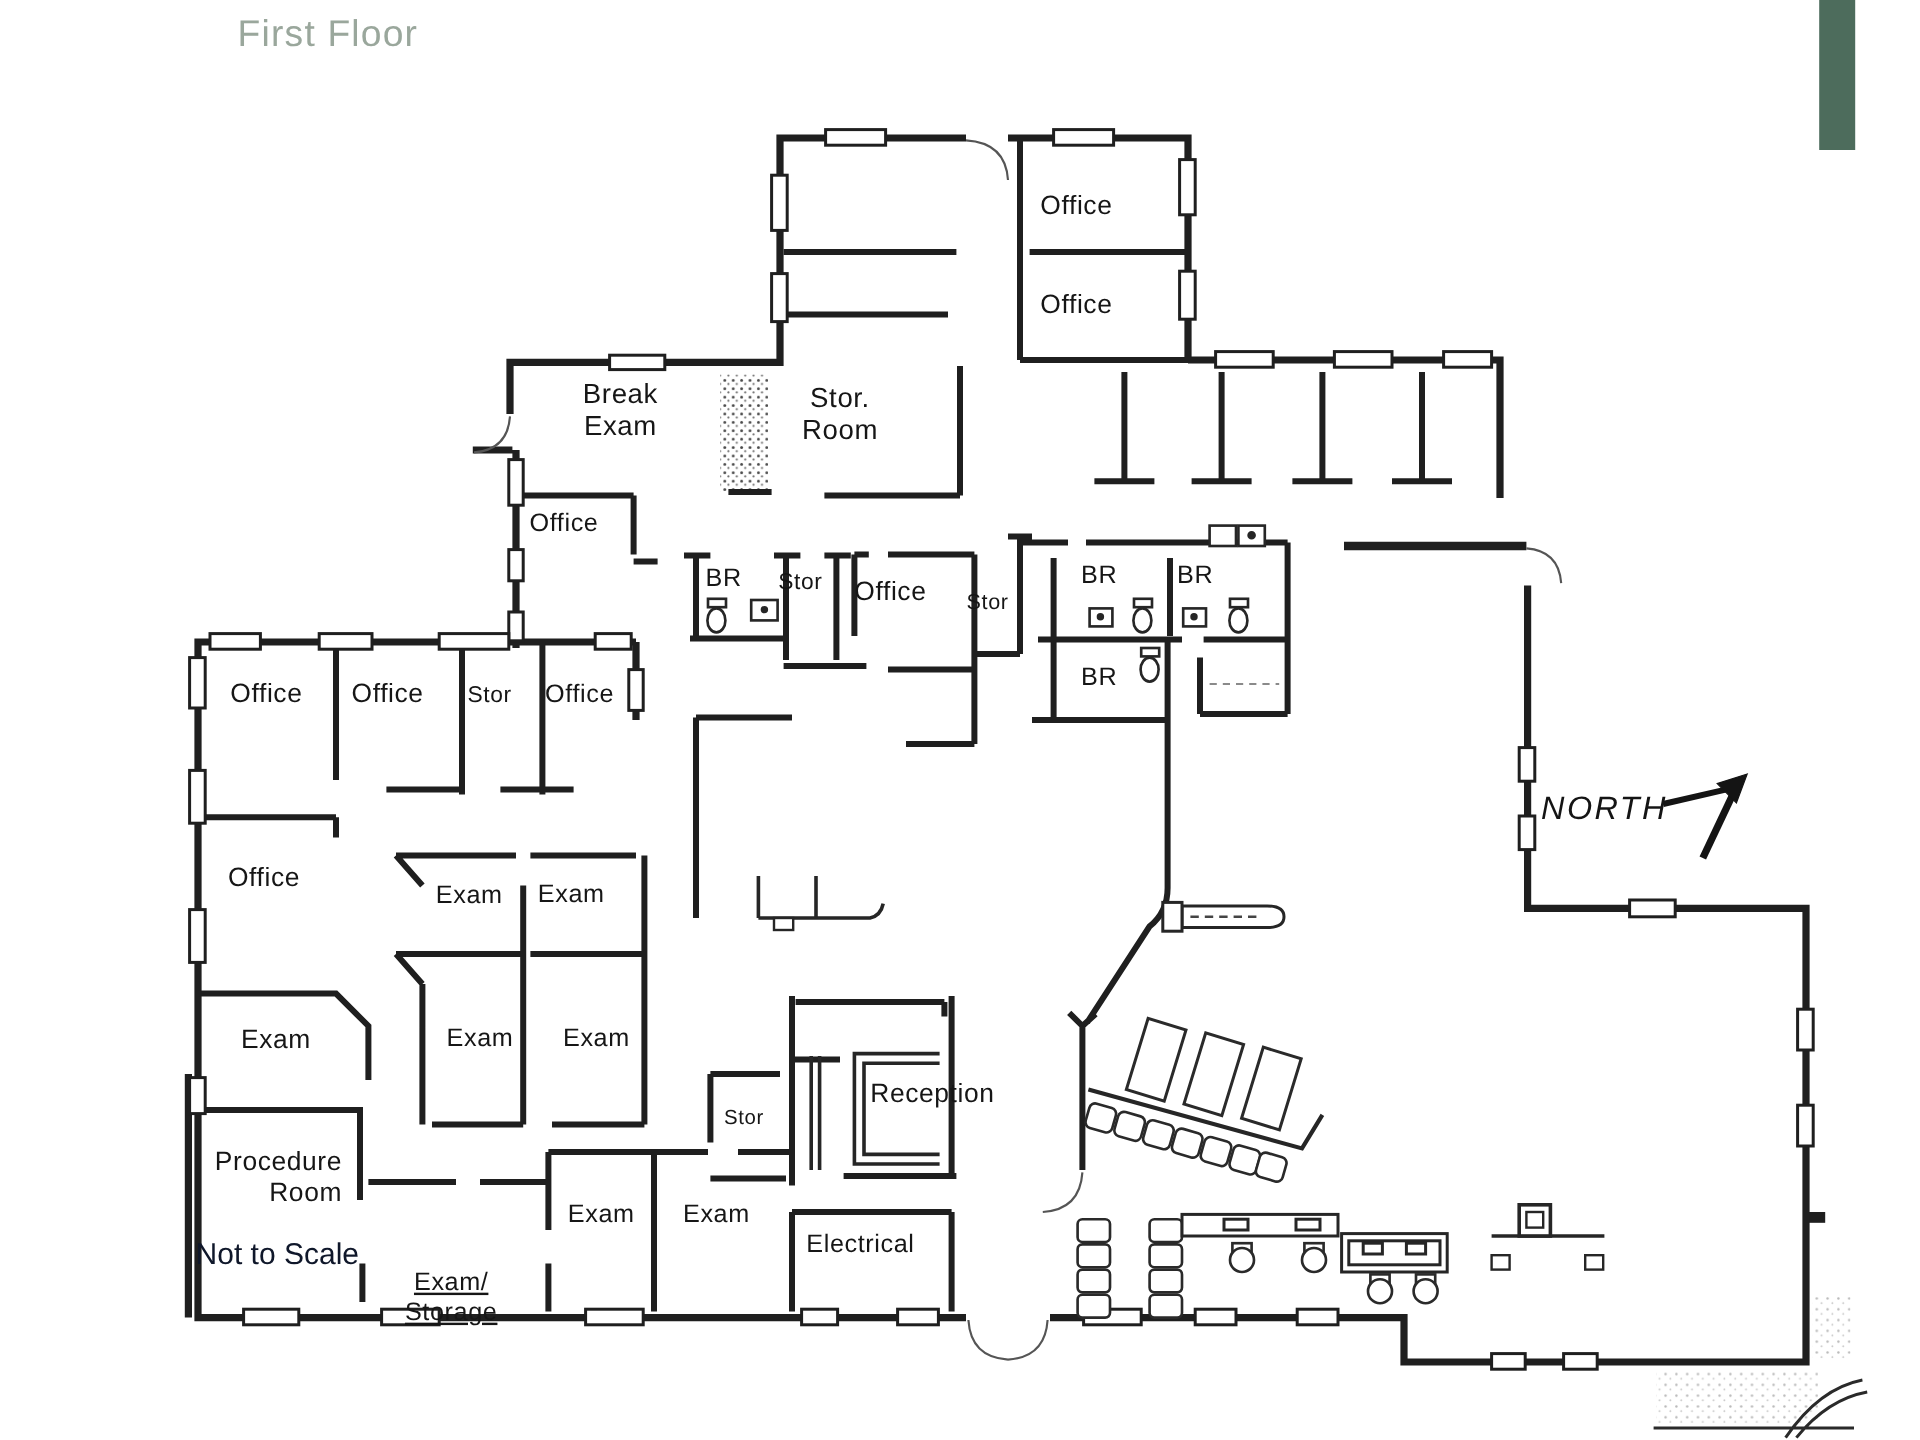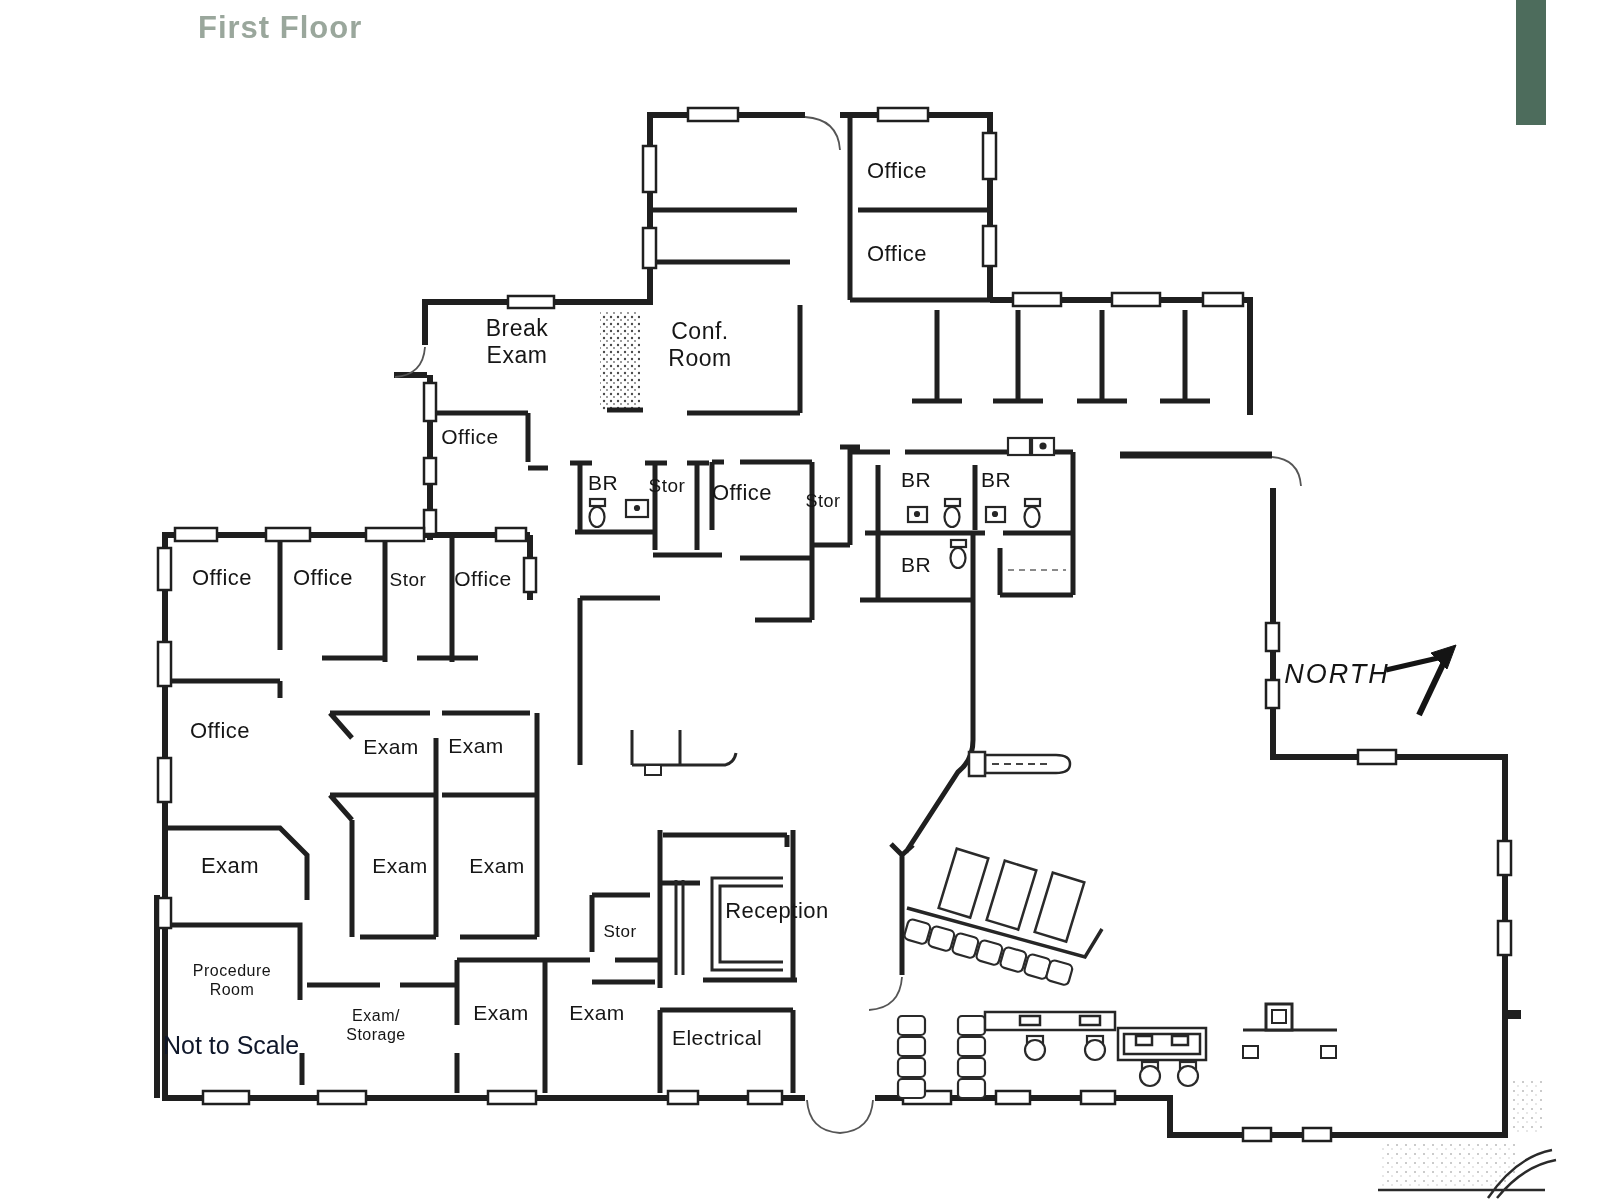--- a/index.html
+++ b/index.html
@@ -1,18 +1,18 @@
 <!DOCTYPE html>
 <html><head>
 <meta charset="utf-8">
 <style>
   html,body{margin:0;padding:0;background:#ffffff;}
   .stage{position:relative;width:1600px;height:1200px;background:#ffffff;overflow:hidden;
          font-family:"Liberation Sans",sans-serif;}
-  .title{position:absolute;left:198px;top:10px;font-size:31px;font-weight:bold;
+  .title{position:absolute;left:198px;top:10px;font-size:31px;font-weight:normal;
          letter-spacing:1px;color:#9aa79c;}
   .accent{position:absolute;left:1516px;top:0;width:30px;height:125px;background:#4d6c5c;}
   .footnote{position:absolute;left:163px;top:1031px;font-size:25px;color:#0f172a;}
   .north{position:absolute;left:1337px;top:674px;transform:translate(-50%,-50%);
          font-size:27px;letter-spacing:2px;color:#141414;font-style:italic;}
   svg.plan{position:absolute;left:0;top:0;width:1600px;height:1200px;}
   .labels{position:absolute;left:0;top:0;width:1600px;height:1200px;pointer-events:none;}
   .room-label{position:absolute;transform:translate(-50%,-50%);color:#161616;
               white-space:pre;text-align:center;letter-spacing:.5px;line-height:1.18;}
 </style>
@@ -252,43 +252,43 @@
       <path d="M1386,670 L1438,658" stroke-width="5" fill="none"></path>
       <polygon points="1456,645 1431,653 1447,669" stroke-width="1"></polygon>
     </g>
   </svg>
 
   <div class="labels">
       <div class="room-label" style="left: 897px; top: 171px; font-size: 22px;">Office</div>
       <div class="room-label" style="left: 897px; top: 254px; font-size: 22px;">Office</div>
       <div class="room-label" style="left: 517px; top: 342px; font-size: 23px;">Break
 Exam</div>
-      <div class="room-label" style="left: 700px; top: 345px; font-size: 23px;">Conf.
+      <div class="room-label" style="left: 700px; top: 345px; font-size: 23px;">Stor.
 Room</div>
       <div class="room-label" style="left: 470px; top: 437px; font-size: 21px;">Office</div>
       <div class="room-label" style="left: 603px; top: 483px; font-size: 21px;">BR</div>
       <div class="room-label" style="left: 667px; top: 486px; font-size: 19px;">Stor</div>
       <div class="room-label" style="left: 742px; top: 493px; font-size: 22px;">Office</div>
       <div class="room-label" style="left: 823px; top: 502px; font-size: 18px;">Stor</div>
       <div class="room-label" style="left: 916px; top: 480px; font-size: 21px;">BR</div>
       <div class="room-label" style="left: 996px; top: 480px; font-size: 21px;">BR</div>
       <div class="room-label" style="left: 916px; top: 565px; font-size: 21px;">BR</div>
       <div class="room-label" style="left: 222px; top: 578px; font-size: 22px;">Office</div>
       <div class="room-label" style="left: 323px; top: 578px; font-size: 22px;">Office</div>
       <div class="room-label" style="left: 408px; top: 580px; font-size: 19px;">Stor</div>
       <div class="room-label" style="left: 483px; top: 579px; font-size: 21px;">Office</div>
       <div class="room-label" style="left: 220px; top: 731px; font-size: 22px;">Office</div>
       <div class="room-label" style="left: 391px; top: 747px; font-size: 21px;">Exam</div>
       <div class="room-label" style="left: 476px; top: 746px; font-size: 21px;">Exam</div>
       <div class="room-label" style="left: 230px; top: 866px; font-size: 22px;">Exam</div>
       <div class="room-label" style="left: 400px; top: 866px; font-size: 21px;">Exam</div>
       <div class="room-label" style="left: 497px; top: 866px; font-size: 21px;">Exam</div>
-      <div class="room-label" style="left: 232px; top: 981px; font-size: 16px;">Procedure
+      <div class="room-label" style="left: 232px; top: 981px; font-size: 22px; text-align: right;">Procedure
 Room</div>
-      <div class="room-label" style="left: 376px; top: 1026px; font-size: 16px;">Exam/
+      <div class="room-label" style="left: 376px; top: 1082px; font-size: 21px; text-decoration: underline;">Exam/
 Storage</div>
       <div class="room-label" style="left: 501px; top: 1013px; font-size: 21px;">Exam</div>
       <div class="room-label" style="left: 597px; top: 1013px; font-size: 21px;">Exam</div>
       <div class="room-label" style="left: 620px; top: 932px; font-size: 17px;">Stor</div>
       <div class="room-label" style="left: 777px; top: 911px; font-size: 22px; text-align: right;">Reception</div>
       <div class="room-label" style="left: 717px; top: 1038px; font-size: 21px;">Electrical</div>
     </div>
 
   <div class="north">NORTH</div>
   <div class="footnote">Not to Scale</div>

